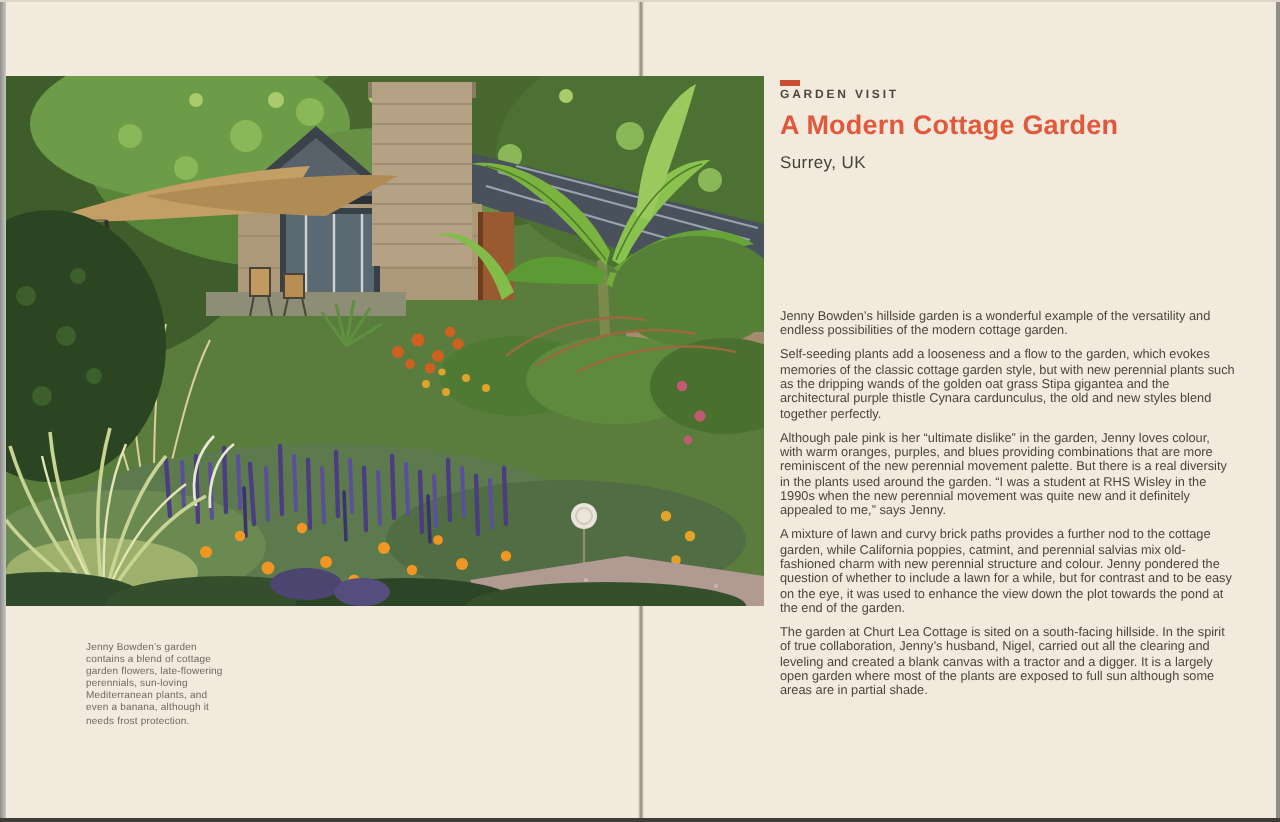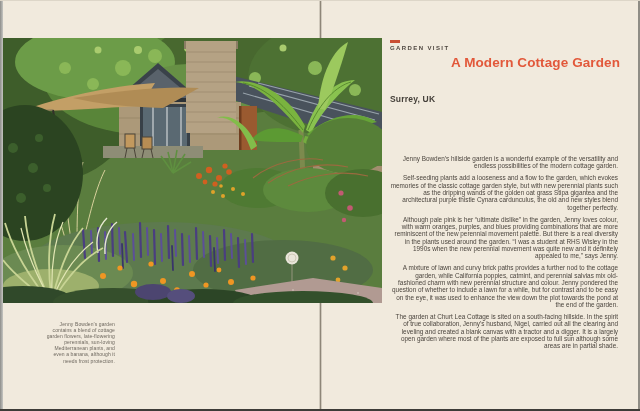--- a/index.html
+++ b/index.html
@@ -2,21 +2,21 @@
 <html><head>
 <meta charset="utf-8">
 <style>
   html,body{margin:0;padding:0;}
   body{
     width:640px;height:411px;position:relative;overflow:hidden;
     background:#f1eadd;
     font-family:"Liberation Sans", sans-serif;
     color:#4b453e;
   }
-  .spread{position:absolute;inset:0;background:#f1eadd;text-align:right;}
+  .spread{position:absolute;inset:0;background:#f1eadd;}
   
   .edge-left{position:absolute;left:0;top:0;width:3px;height:100%;
     background:linear-gradient(to right,#8d8d8a,#c6c6c2);z-index:6;}
   .edge-right{position:absolute;right:0;top:0;width:2px;height:100%;background:#8f8d85;z-index:6;}
   .edge-bottom{position:absolute;left:0;bottom:0;width:100%;height:2px;background:#3e3c37;z-index:6;}
   .edge-top{position:absolute;left:0;top:0;width:100%;height:1px;background:#ddd6c8;z-index:6;}
   
   .fold{position:absolute;left:319px;top:0;width:3px;height:100%;z-index:1;
     background:linear-gradient(to right,rgba(120,112,96,0),#8e8678,rgba(120,112,96,0));}
   
@@ -24,21 +24,21 @@
   .photo svg{display:block;width:100%;height:100%;}
   
   .caption{position:absolute;left:43px;top:316px;width:72px;z-index:3;
     font-size:5px;line-height:1.22;color:#6d675e;letter-spacing:.1px;}
   
   .accent-dash{position:absolute;left:390px;top:40px;width:10px;height:2.5px;background:#c94e33;}
   .eyebrow{position:absolute;left:390px;top:45px;font-size:6px;font-weight:700;
     letter-spacing:1.4px;color:#4e4740;}
   .title{position:absolute;left:390px;top:56px;margin:0;width:230px;
     font-size:13.5px;line-height:1.1;font-weight:700;color:#e2583a;letter-spacing:.1px;}
-  .subtitle{position:absolute;left:390px;top:94px;font-size:8.5px;color:#45403a;letter-spacing:.2px;font-weight:bold;}
+  .subtitle{position:absolute;left:390px;top:76px;font-size:8.5px;color:#45403a;letter-spacing:.2px;}
   .body-text{position:absolute;left:390px;top:155px;width:228px;font-size:6.4px;
     line-height:1.15;color:#4b453e;}
   .body-text p{margin:0 0 4.5px 0;}
 </style>
 </head>
 <body>
 
 <div class="spread">
 
   <div class="fold"></div>

